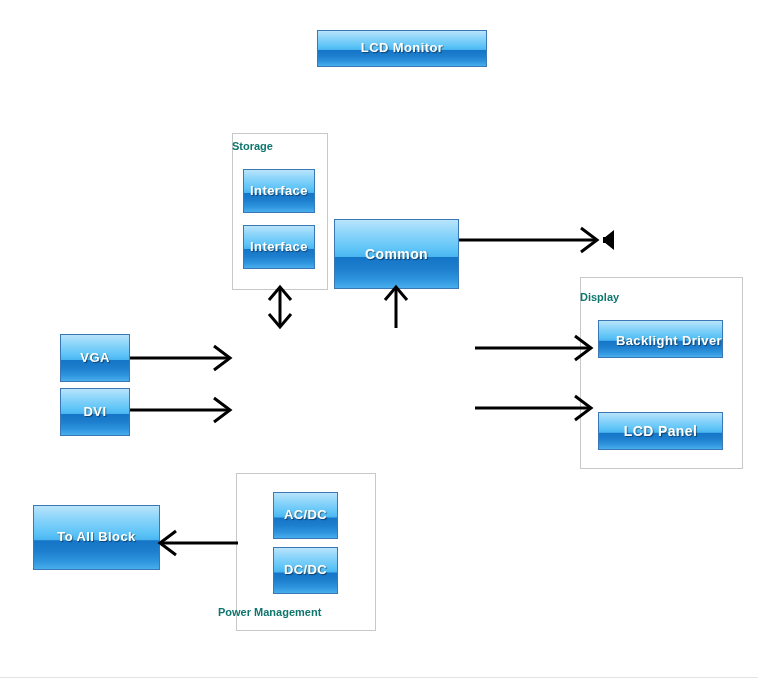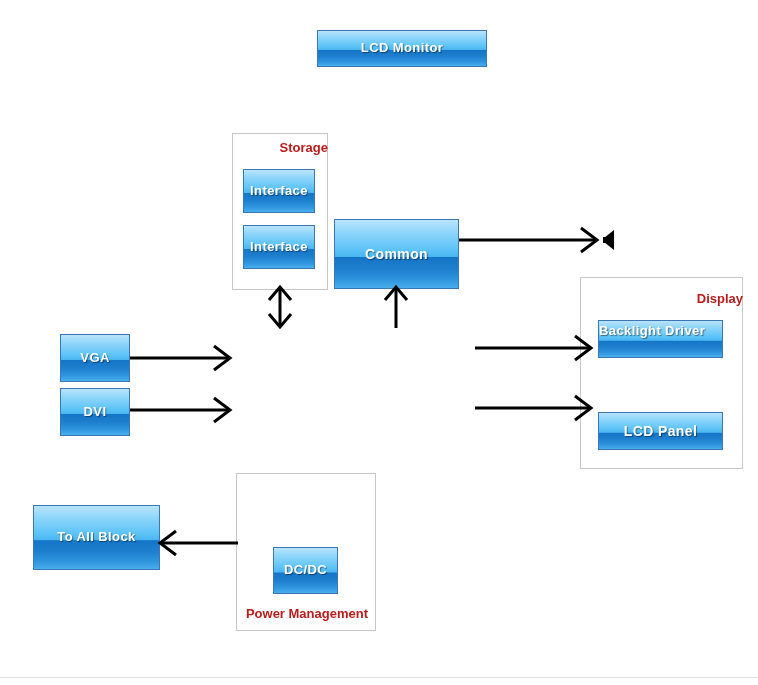--- a/index.html
+++ b/index.html
@@ -32,21 +32,21 @@
         #1d7fce 72%,
         #2f95de 88%,
         #49aeec 100%);
     color: #ffffff;
     font-weight: bold;
     font-size: 13px;
     letter-spacing: 0.4px;
     display: flex;
     align-items: center;
     justify-content: center;
-    text-align: left;
+    text-align: right;
     line-height: 1.15;
     text-shadow: 1px 1px 1px rgba(0,0,0,0.45);
     user-select: none;
   }
   
   .blk.tall {
     background: linear-gradient(to bottom,
         #bfe7fc 0%,
         #97d9fa 14%,
         #63c6f7 34%,
@@ -59,24 +59,24 @@
 
   
   .group {
     position: absolute;
     box-sizing: border-box;
     border: 1px solid #c8c8c8;
     background: transparent;
   }
   .group-title {
     position: absolute;
-    font-size: 13px;
+    font-size: 11px;
     font-weight: bold;
-    color: #b91c1c;
-    text-align: right;
+    color: #0f766e;
+    text-align: left;
     white-space: nowrap;
     user-select: none;
   }
 
   
   .conn {
     position: absolute;
     overflow: visible;
   }
   .conn line, .conn polyline {
@@ -127,32 +127,35 @@
   </div>
 
   <div class="blk" style="left:60px; top:388px; width:70px; height:48px;">
     <span>DVI</span>
   </div>
 
 
   <div class="group" style="left:580px; top:277px; width:163px; height:192px;"></div>
   <div class="group-title" style="left:580px; top:291px; width:163px;">Display</div>
 
-  <div class="blk" style="left:598px; top:320px; width:125px; height:38px; font-size:13px; align-items:flex-start; padding-top:3px;">
+  <div class="blk" style="left:598px; top:320px; width:125px; height:38px; font-size:13px; align-items:flex-start; padding-top:13px;">
     <span style="display:block; width:100%;">Backlight Driver</span>
   </div>
 
 
   <div class="blk" style="left:598px; top:412px; width:125px; height:38px; font-size:14px;">
     <span>LCD Panel</span>
   </div>
 
   <div class="group" style="left:236px; top:473px; width:140px; height:158px;"></div>
   <div class="group-title" style="left:218px; top:606px; width:150px;">Power Management</div>
 
+  <div class="blk" style="left:273px; top:492px; width:65px; height:47px;">
+    <span>AC/DC</span>
+  </div>
 
   <div class="blk" style="left:273px; top:547px; width:65px; height:47px;">
     <span>DC/DC</span>
   </div>
 
   <div class="blk" style="left:33px; top:505px; width:127px; height:65px;">
     <span>To All Block</span>
   </div>
 
   <svg class="conn" style="left:130px; top:340px; width:106px; height:36px;" viewBox="0 0 106 36">

